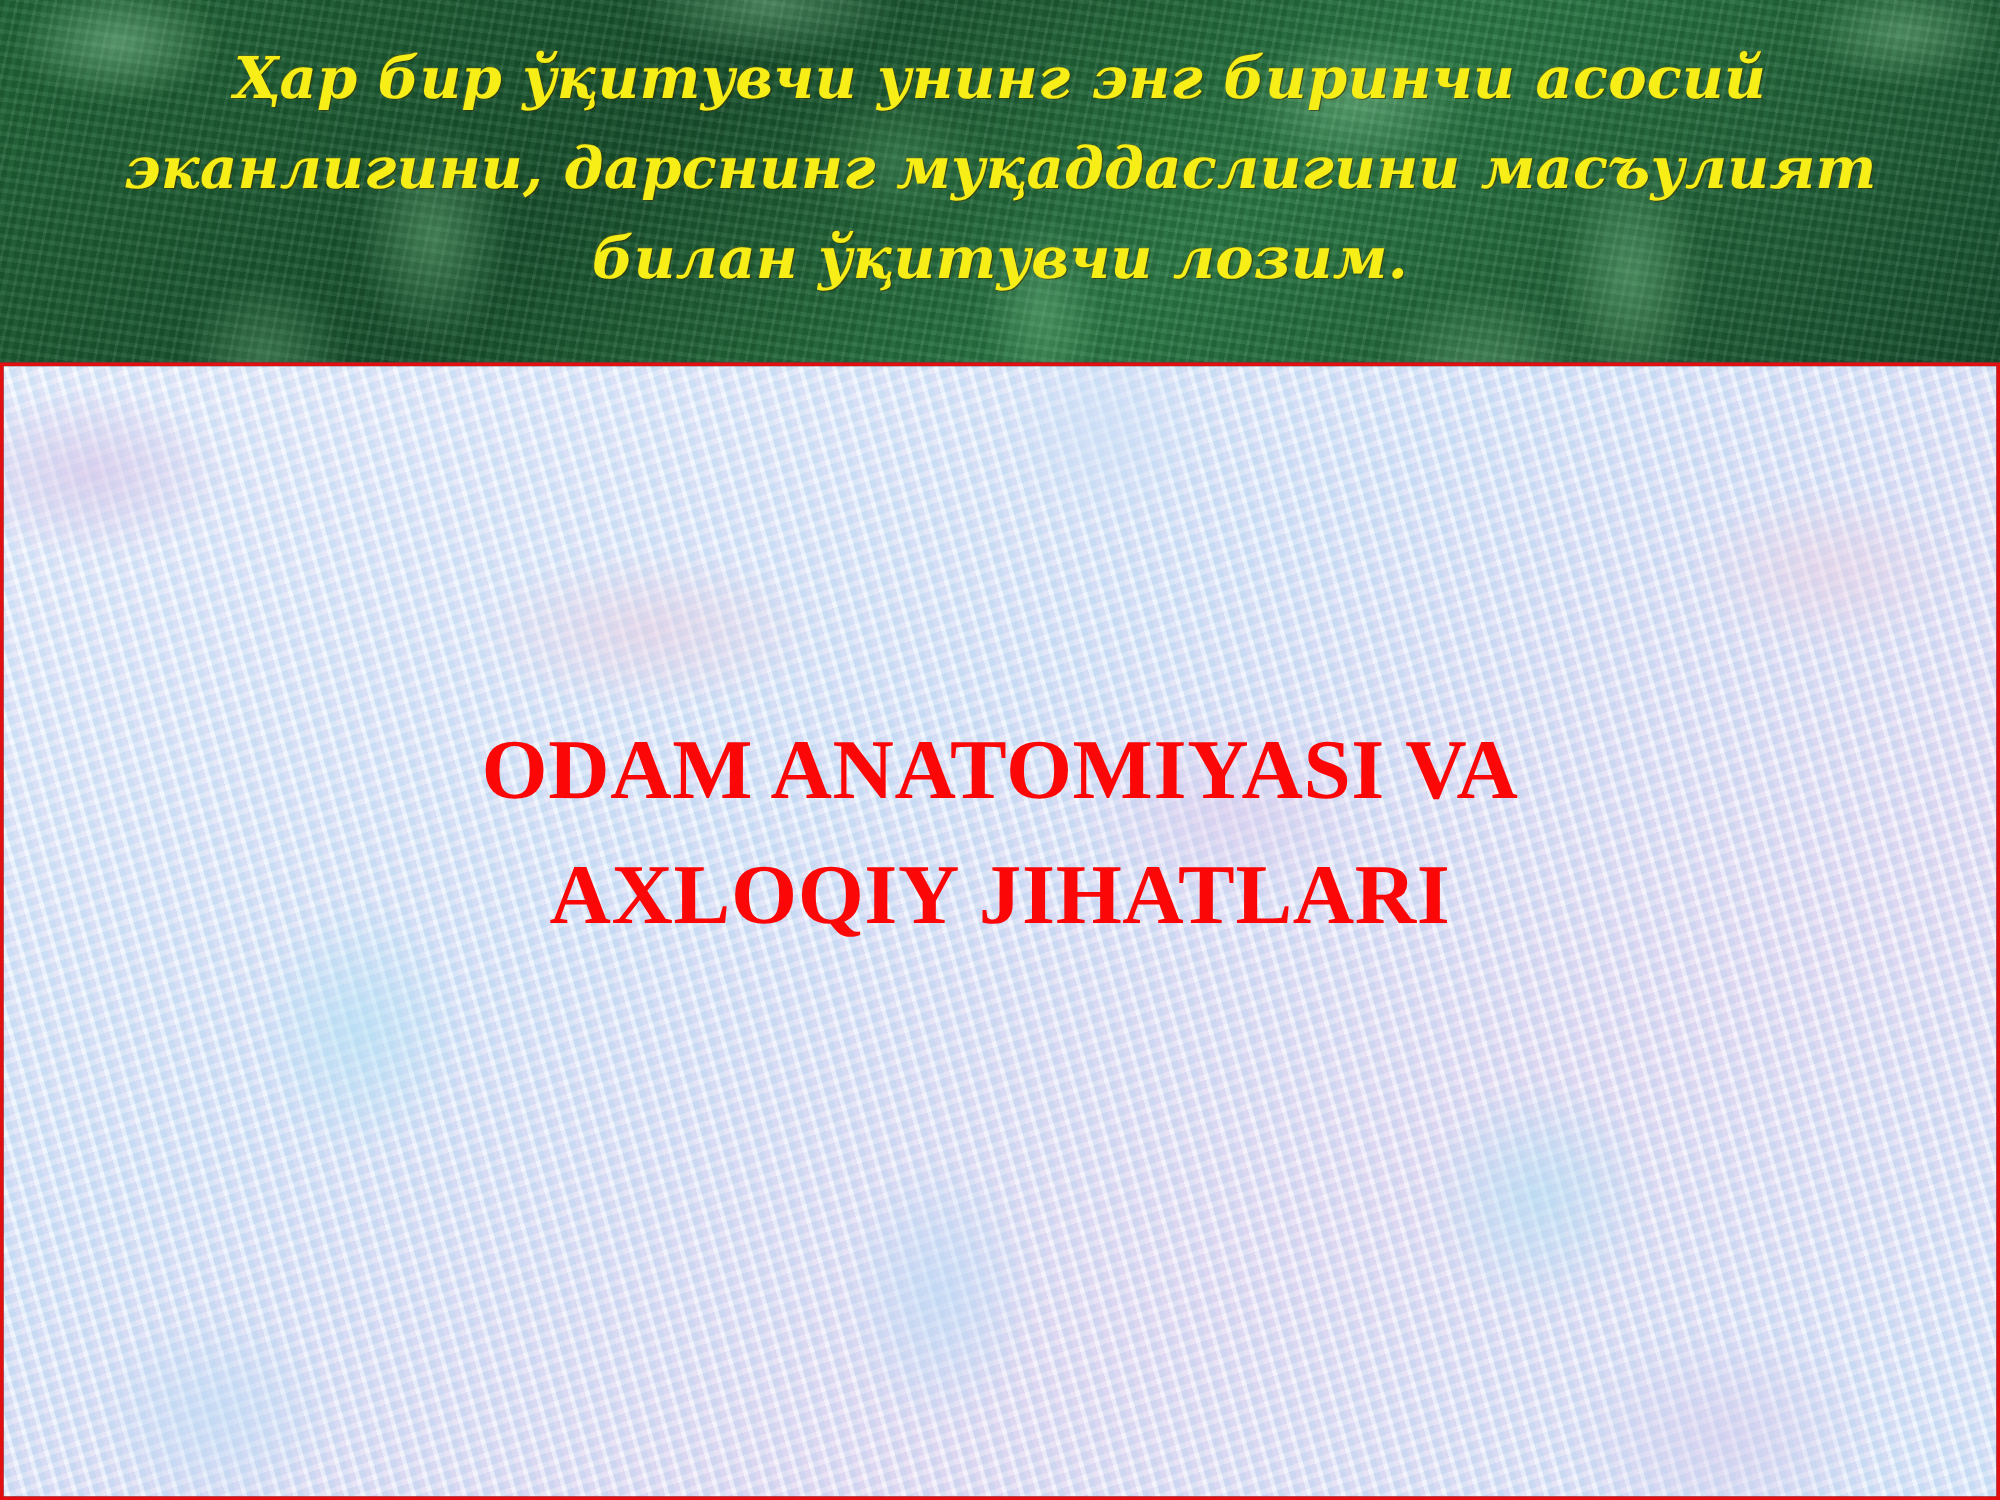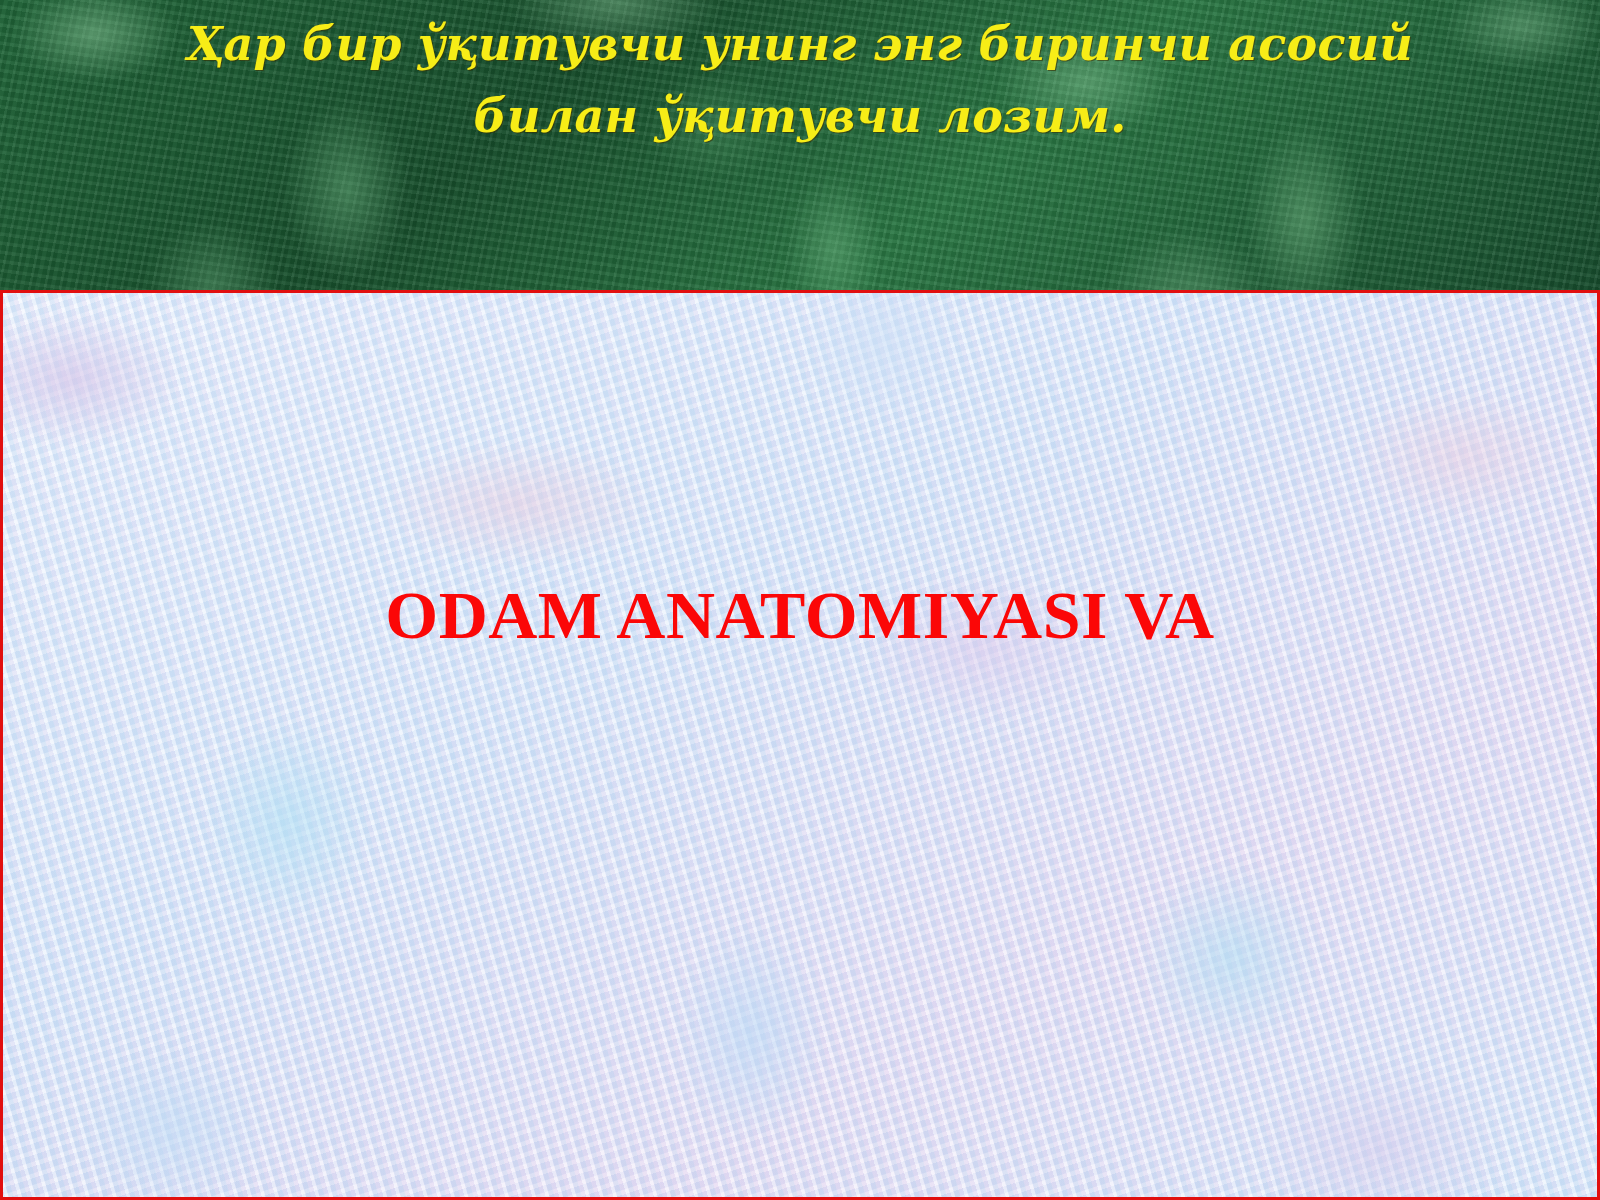--- a/index.html
+++ b/index.html
@@ -62,21 +62,21 @@
   #header-text {
     position: absolute;
     left: 0;
     top: 0;
     width: 1600px;
     height: 290px;
     display: flex;
     flex-direction: column;
     align-items: center;
     justify-content: flex-start;
-    padding-top: 8px;
+    padding-top: 26px;
     box-sizing: border-box;
   }
   .hline {
     color: #f7ed17;
     font-family: "DejaVu Serif", "Liberation Serif", serif;
     font-style: italic;
     font-weight: 700;
     font-size: 46px;
     line-height: 72px;
     white-space: pre;
@@ -152,24 +152,26 @@
 </style>
 </head>
 <body>
 
 <div id="slide">
 
   <div id="header-band">
     <div class="marble-green"></div>
     <div id="header-text">
       <div class="hline">Ҳар бир ўқитувчи унинг энг биринчи асосий</div>
+      <div class="hline">эканлигини, дарснинг муқаддаслигини масъулият</div>
       <div class="hline">билан ўқитувчи лозим.</div>
     </div>
   </div>
 
   <div id="body-panel">
     <div class="marble-light"></div>
     <div id="title-block">
       <div class="tline">ODAM ANATOMIYASI VA</div>
+      <div class="tline">AXLOQIY JIHATLARI</div>
     </div>
   </div>
 
 </div>
 
 </body></html>

